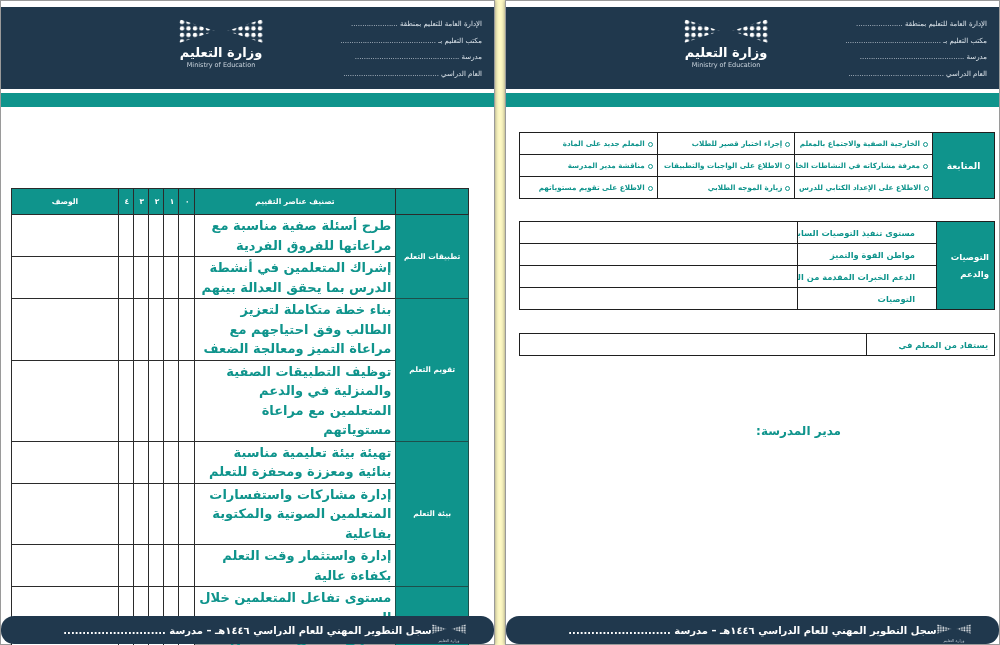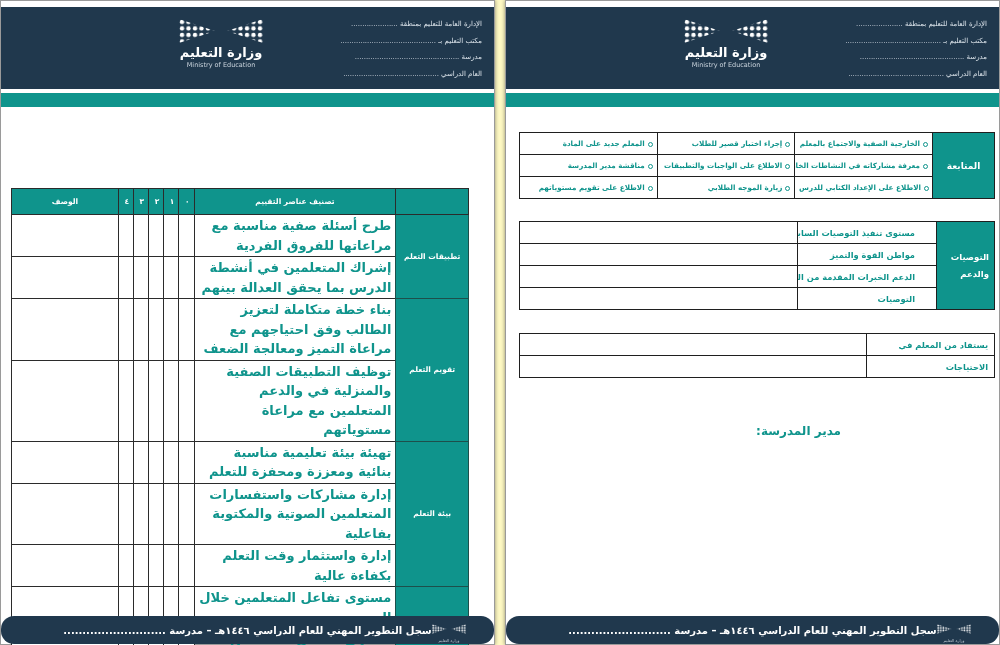--- a/index.html
+++ b/index.html
@@ -274,24 +274,20 @@
         </tr>
       </tbody>
     </table>
 
     <table class="needs-table">
       <tbody>
         <tr>
           <td class="n-label">يستفاد من المعلم في</td>
           <td class="n-value"></td>
         </tr>
-        <tr>
-          <td class="n-label">الاحتياجات</td>
-          <td class="n-value"></td>
-        </tr>
       </tbody>
     </table>
 
     <div class="principal">مدير المدرسة:</div>
 
     <div class="page-footer">
       <div class="footer-text">سجل التطوير المهني للعام الدراسي ١٤٤٦هـ – مدرسة ...........................</div>
       <div class="footer-logo">
         <svg width="34" height="10" viewBox="0 0 84 24">
           <polygon points="0,0 36,12 0,24" fill="url(#dotsR)"></polygon>

